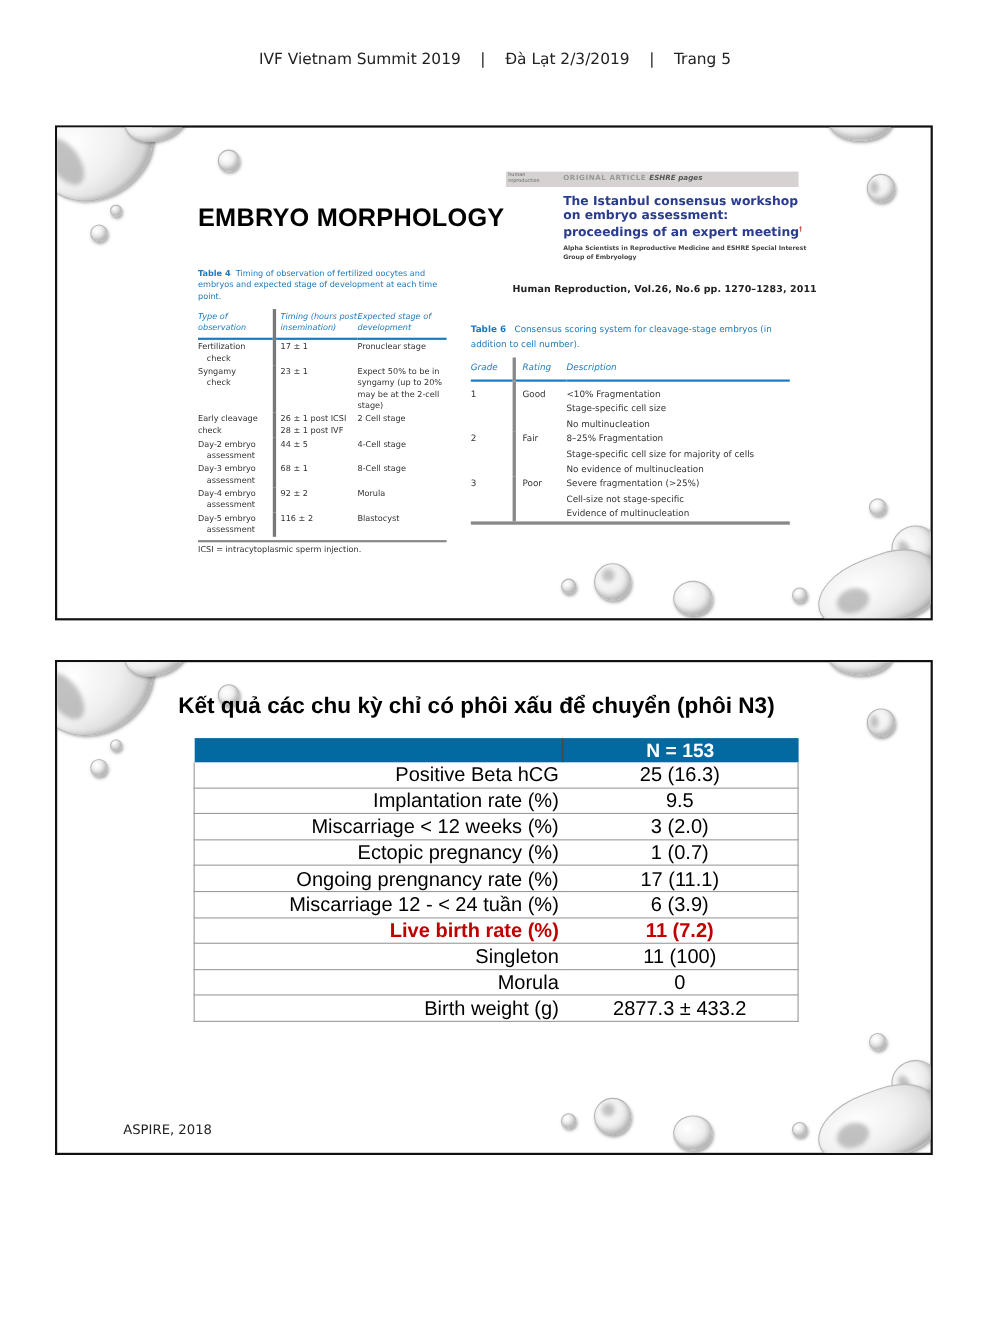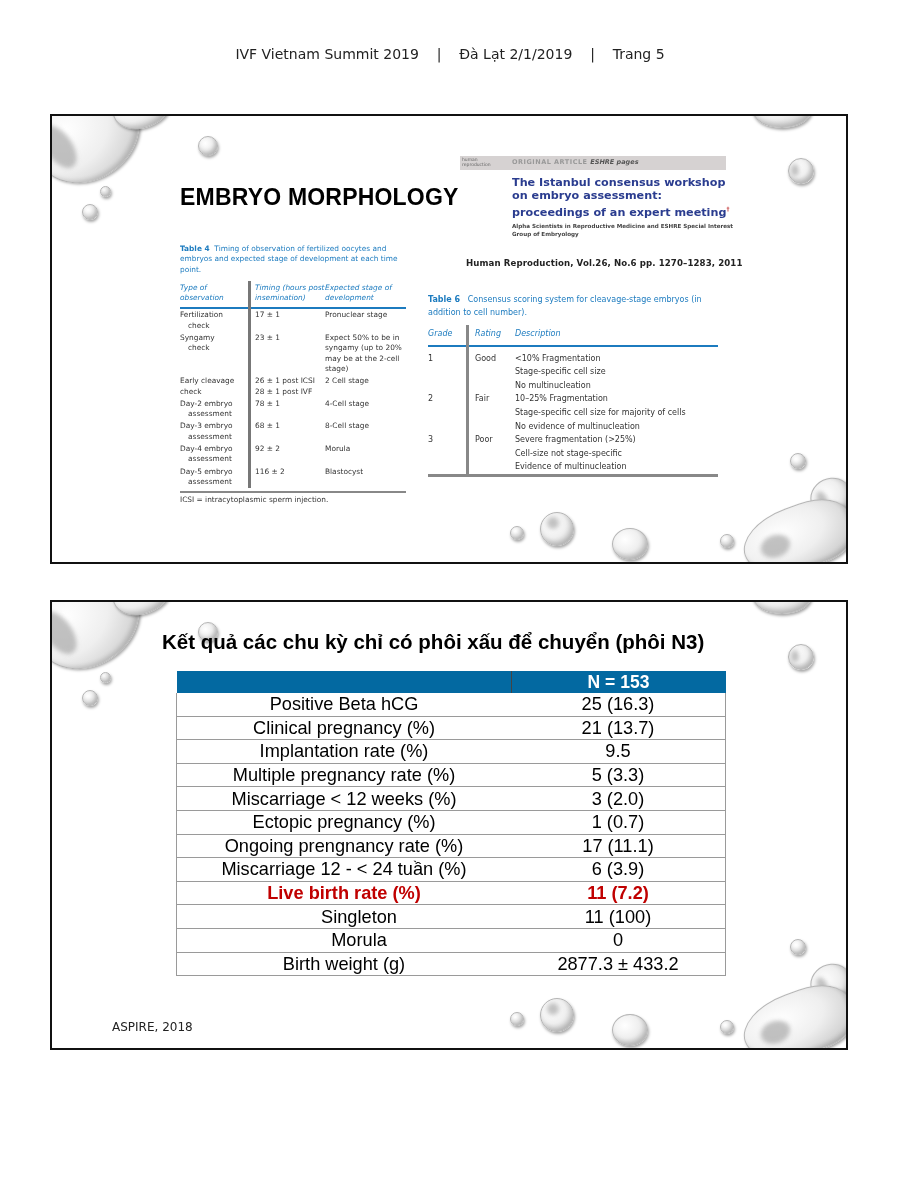--- a/index.html
+++ b/index.html
@@ -44,33 +44,33 @@
   .t6 tbody tr:first-child td { padding-top:5px; }
   .t6 .line { height:13.6px; }
   .t6 .bottom { border-top:3px solid #888; width:290px; margin-left:0; }
 
   
   .s2-title { position:absolute; left:110px; top:28px; font-size:20.5px; font-weight:bold; white-space:nowrap; }
   .res { position:absolute; left:124px; top:69px; width:550px; border-collapse:collapse; font-size:18.2px; }
   .res th { background:#0369a1; color:#fff; height:22px; padding:0; font-weight:bold; font-size:17.5px; }
   .res th.h1 { width:334px; border-right:1px solid #444; }
   .res td { height:22.6px; padding:0 3px; line-height:22px; border-bottom:1px solid #9a9a9a; white-space:nowrap; }
-  .res td.lab { text-align:center; border-left:1px solid #9a9a9a; }
+  .res td.lab { text-align:right; border-left:1px solid #9a9a9a; }
   .res td.val { text-align:center; border-right:1px solid #9a9a9a; }
   .res tr.hl td { color:#c00000; font-weight:bold; }
   .res td.sub { padding-left:33px; }
   .cite { position:absolute; left:60px; top:418px; font-family:"DejaVu Sans", sans-serif; font-size:12px; color:#222; }
 </style>
 </head>
 <body>
 
 <div class="page-header">
   <span>IVF Vietnam Summit 2019</span>
   &nbsp;&nbsp;&nbsp;<span>|</span>&nbsp;&nbsp;&nbsp;
-  <span>Đà Lạt 2/1/2019</span>
+  <span>Đà Lạt 2/3/2019</span>
   &nbsp;&nbsp;&nbsp;<span>|</span>&nbsp;&nbsp;&nbsp;
   <span>Trang 5</span>
 </div>
 
 <div class="slide slide1">
 
   <div class="drop" style="left:-22px;top:-30px;width:110px;height:92px;transform:rotate(-35deg);">
       <div class="spot" style="left:12px;top:18px;width:26px;height:48px;"></div>
     </div>
   <div class="drop" style="left:60px;top:-30px;width:58px;height:40px;transform:rotate(-20deg);"></div>
@@ -118,21 +118,21 @@
             <td class="c2">23 ± 1</td>
             <td>Expect 50% to be in syngamy (up to 20% may be at the 2-cell stage)</td>
           </tr>
         <tr>
             <td class="c1"><span>Early cleavage</span><br><span>check</span></td>
             <td class="c2"><span>26 ± 1 post ICSI</span><br><span>28 ± 1 post IVF</span></td>
             <td>2 Cell stage</td>
           </tr>
         <tr>
             <td class="c1"><span>Day-2 embryo</span><span class="indent">assessment</span></td>
-            <td class="c2">78 ± 1</td>
+            <td class="c2">44 ± 5</td>
             <td>4-Cell stage</td>
           </tr>
         <tr>
             <td class="c1"><span>Day-3 embryo</span><span class="indent">assessment</span></td>
             <td class="c2">68 ± 1</td>
             <td>8-Cell stage</td>
           </tr>
         <tr>
             <td class="c1"><span>Day-4 embryo</span><span class="indent">assessment</span></td>
             <td class="c2">92 ± 2</td>
@@ -173,21 +173,21 @@
           <td>
               <div class="line">&lt;10% Fragmentation</div>
               <div class="line">Stage-specific cell size</div>
               <div class="line">No multinucleation</div>
             </td>
         </tr>
         <tr>
           <td class="g">2</td>
           <td class="r">Fair</td>
           <td>
-              <div class="line">10–25% Fragmentation</div>
+              <div class="line">8–25% Fragmentation</div>
               <div class="line">Stage-specific cell size for majority of cells</div>
               <div class="line">No evidence of multinucleation</div>
             </td>
         </tr>
         <tr>
           <td class="g">3</td>
           <td class="r">Poor</td>
           <td>
               <div class="line">Severe fragmentation (&gt;25%)</div>
               <div class="line">Cell-size not stage-specific</div>
@@ -234,30 +234,22 @@
         <th class="h1"></th>
         <th>N = 153</th>
       </tr>
     </thead>
     <tbody>
       <tr>
           <td class="lab">Positive Beta hCG</td>
           <td class="val">25 (16.3)</td>
         </tr>
       <tr>
-          <td class="lab">Clinical pregnancy (%)</td>
-          <td class="val">21 (13.7)</td>
-        </tr>
-      <tr>
           <td class="lab">Implantation rate (%)</td>
           <td class="val">9.5</td>
-        </tr>
-      <tr>
-          <td class="lab">Multiple pregnancy rate (%)</td>
-          <td class="val">5 (3.3)</td>
         </tr>
       <tr>
           <td class="lab">Miscarriage &lt; 12 weeks (%)</td>
           <td class="val">3 (2.0)</td>
         </tr>
       <tr>
           <td class="lab">Ectopic pregnancy (%)</td>
           <td class="val">1 (0.7)</td>
         </tr>
       <tr>

